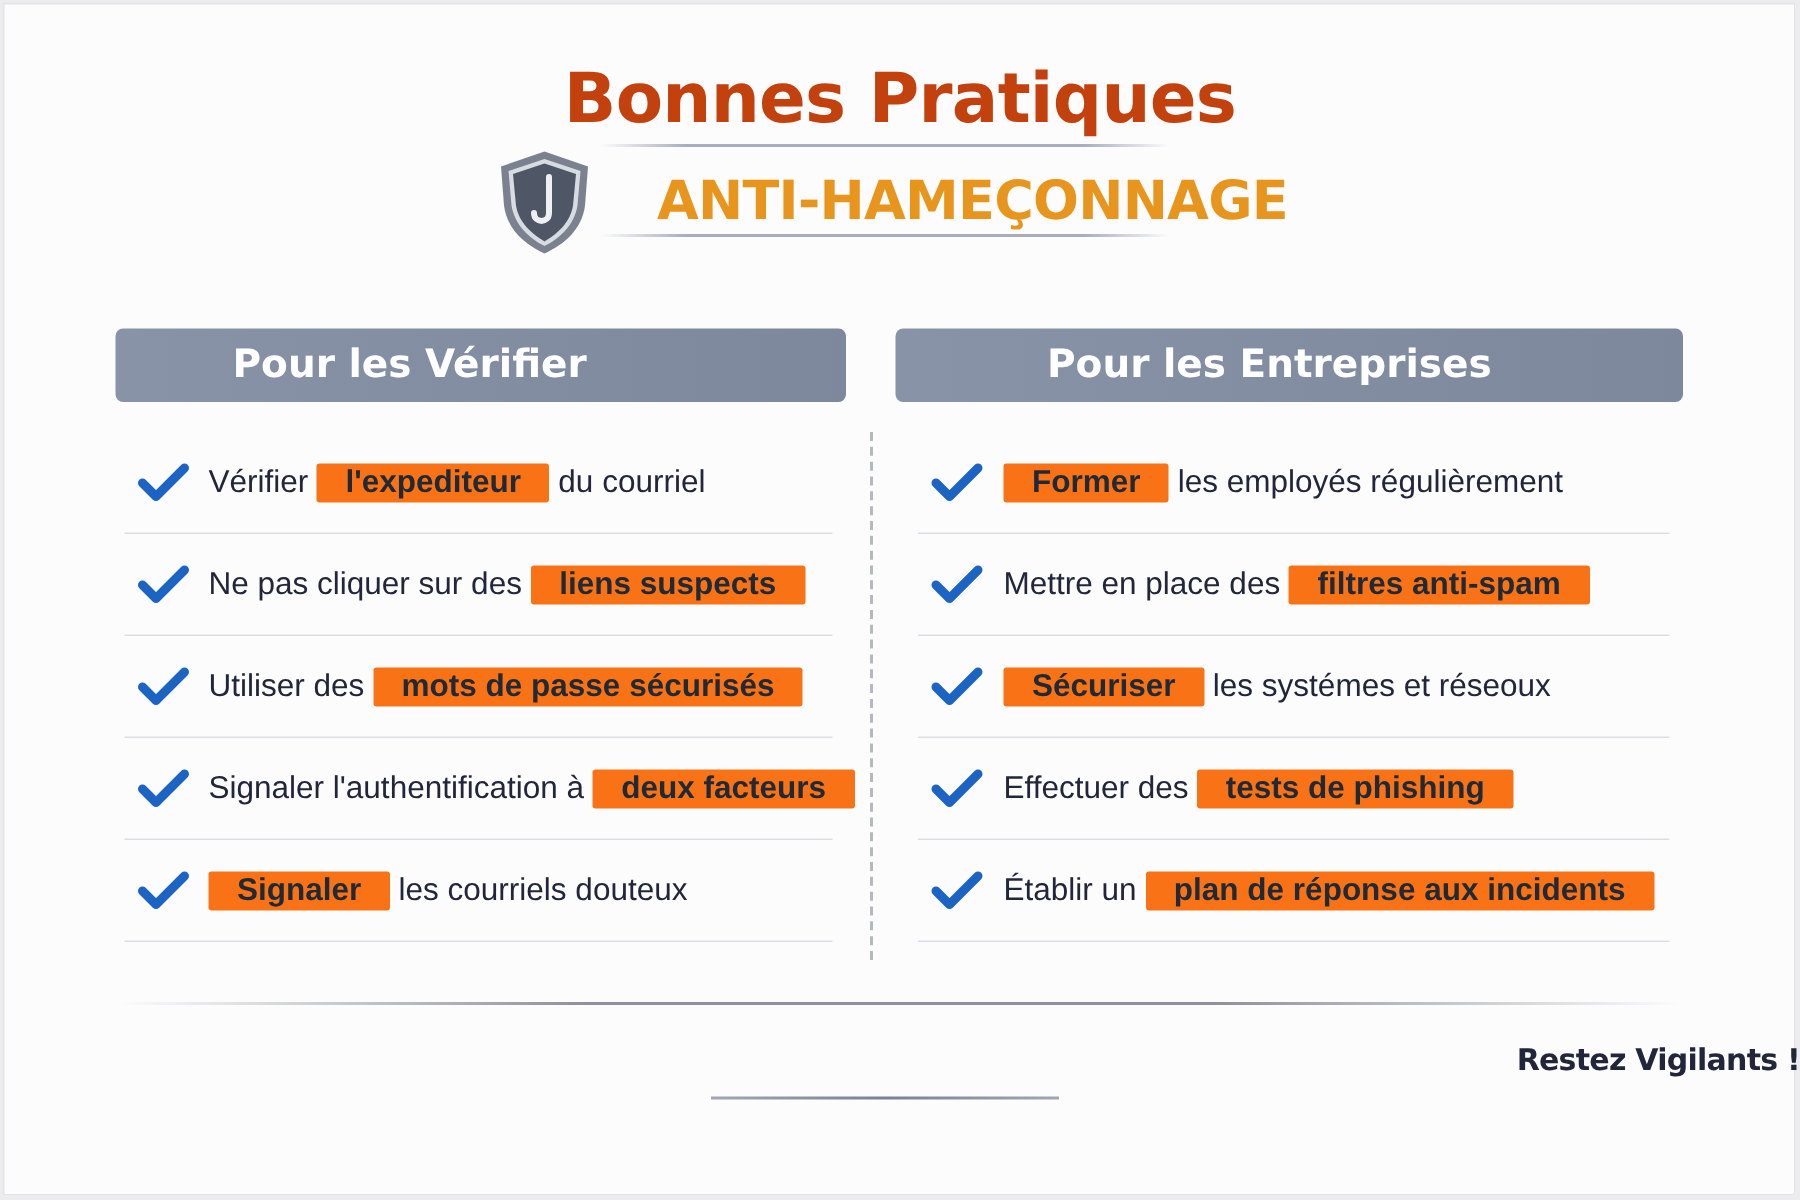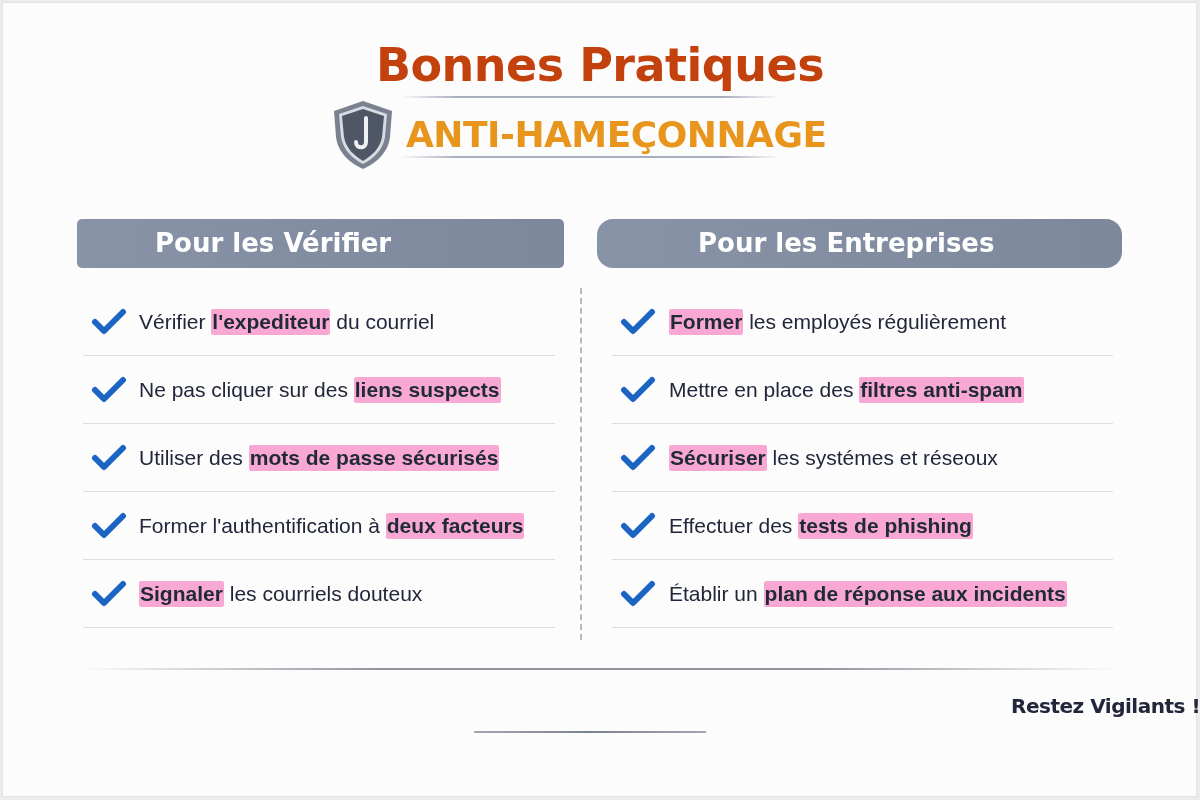--- a/index.html
+++ b/index.html
@@ -19,43 +19,43 @@
     .title-rule {
       position: absolute; height: 2px;
       background: linear-gradient(90deg, rgba(160,166,184,0), #a9aebd 15%, #a9aebd 85%, rgba(160,166,184,0));
     }
     .subtitle-row {
       position: absolute; left: 330px; top: 100px; height: 70px; display: flex; align-items: center;
     }
     .shield { width: 66px; height: 72px; margin-right: 10px; }
     .subtitle {
       font-family: "DejaVu Sans", sans-serif; font-weight: bold; font-size: 36px; color: #e8951d;
-      letter-spacing: -0.5px; line-height: 44px;
+      letter-spacing: -0.5px; line-height: 44px; margin-left: 32px;
     }
 
     .col-header {
       position: absolute; top: 219px; height: 49px; border-radius: 5px;
       background: linear-gradient(90deg, #8893a8, #7d889c);
       color: #ffffff; font-family: "DejaVu Sans", sans-serif; font-weight: bold; font-size: 26px;
       line-height: 49px;
     }
     .col-header.left { left: 77px; width: 487px; padding-left: 78px; }
-    .col-header.right { left: 597px; width: 525px; padding-left: 101px; border-radius: 16px; }
+    .col-header.right { left: 597px; width: 525px; padding-left: 101px; }
 
     .list { position: absolute; top: 288px; }
     .list.left { left: 83px; width: 472px; }
     .list.right { left: 612px; width: 501px; }
     .item {
       height: 68px; display: flex; align-items: center; border-bottom: 1.5px solid #dcdde2;
       font-size: 21px; color: #22263a; white-space: nowrap;
     }
     .item .check { width: 36px; height: 30px; margin-left: 8px; margin-right: 12px; flex: 0 0 auto; }
     .list.right .item .check { margin-left: 8px; margin-right: 13px; }
     .item .hl {
-      background: #f9a8d4; font-weight: bold; color: #1f2a36; padding: 1px 1px; border-radius: 2px;
+      background: #f97316; font-weight: bold; color: #1f2a36; padding: 1px 19px; border-radius: 2px;
     }
     .item .sp { white-space: pre; text-align: right; }
 
     .vdivider {
       position: absolute; left: 580px; top: 288px; width: 0; height: 352px;
       border-left: 2px dashed #b6b8c0;
     }
     .hdivider {
       position: absolute; left: 80px; top: 668px; width: 1040px; height: 2px;
       background: linear-gradient(90deg, rgba(150,152,162,0), #8e909a 30%, #8e909a 70%, rgba(150,152,162,0));
@@ -114,21 +114,21 @@
         <path d="M4 15 L13 24 L32 5" stroke="#1c64c4" stroke-width="6" fill="none" stroke-linecap="round" stroke-linejoin="round"></path>
       </svg>
     <span class="sp">Utiliser des </span>
       <span class="hl">mots de passe sécurisés</span>
       <span class="sp"></span>
   </div>
   <div class="item">
     <svg class="check" viewBox="0 0 36 30">
         <path d="M4 15 L13 24 L32 5" stroke="#1c64c4" stroke-width="6" fill="none" stroke-linecap="round" stroke-linejoin="round"></path>
       </svg>
-    <span class="sp">Former l'authentification à </span>
+    <span class="sp">Signaler l'authentification à </span>
       <span class="hl">deux facteurs</span>
       <span class="sp"></span>
   </div>
   <div class="item">
     <svg class="check" viewBox="0 0 36 30">
         <path d="M4 15 L13 24 L32 5" stroke="#1c64c4" stroke-width="6" fill="none" stroke-linecap="round" stroke-linejoin="round"></path>
       </svg>
     <span class="sp"></span>
       <span class="hl">Signaler</span>
       <span class="sp"> les courriels douteux</span>

